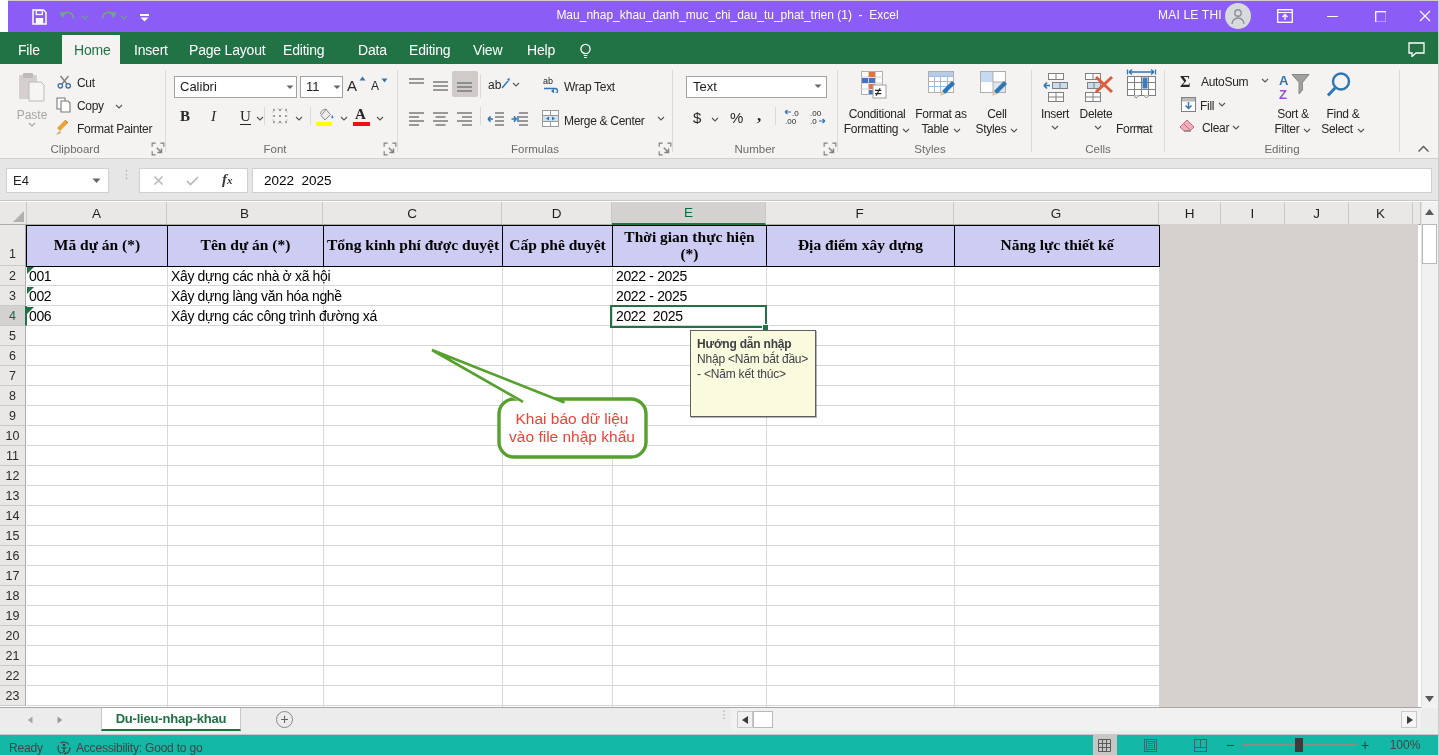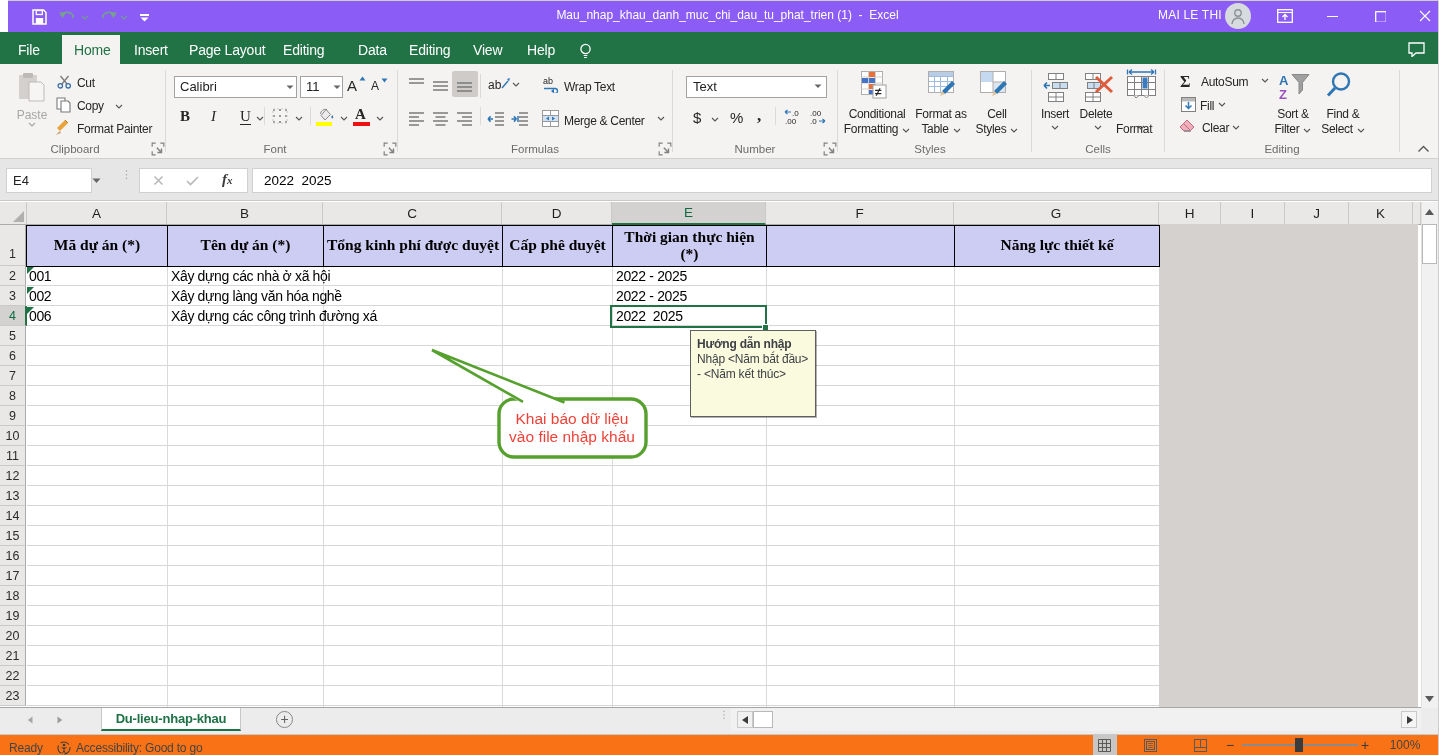--- a/index.html
+++ b/index.html
@@ -20,21 +20,21 @@
   
   #gridarea { left:0; top:201px; width:1421px; height:507px; background:#fff; }
   #colhdrs { position:absolute; left:0; top:1px; width:1421px; height:23px; background:#e9e8e7; border-bottom:1px solid #ababab; }
   .colhdr { position:absolute; top:0; height:22px; line-height:23px; text-align:center; font-size:13.5px; color:#1f1f1f; border-right:1px solid #c9c9c9; }
   .rowhdr { position:absolute; left:0; width:26px; text-align:center; font-size:12.5px; color:#2b2b2b; border-bottom:1px solid #c9c9c9; border-right:1px solid #ababab; background:#e9e8e7; }
   .vline { position:absolute; width:1px; background:#d9d9d9; }
   .hdrcell { position:absolute; top:25px; height:40px; background:#cdccf3; font-family:"Liberation Serif", serif; font-weight:bold; font-size:15.5px; color:#000; text-align:center; display:flex; align-items:center; justify-content:center; line-height:17px; padding-bottom:3px; }
   .datacell { position:absolute; height:20px; font-size:14px; color:#000; line-height:21px; letter-spacing:-0.35px; white-space:nowrap; }
   
   #sheetrow { left:0; top:708px; width:1439px; height:26px; background:#ececec; }
-  #statusbar { left:0; top:734px; width:1439px; height:21px; background:#f97316; border-top:1px solid #c8c8c8; font-size:12px; color:#444; }
+  #statusbar { left:0; top:734px; width:1439px; height:21px; background:#14b8a6; border-top:1px solid #c8c8c8; font-size:12px; color:#444; }
 </style>
 </head>
 <body>
 <div class="abs" id="titlebar">
   <div class="abs" style="left:0;top:0;width:1439px;height:1px;background:#d0cecd"></div>
 
   <svg class="abs" style="left:24px;top:9px" width="15" height="16" viewBox="0 0 15 16">
     <path d="M1 1 h10.5 l2.5 2.5 v11.5 h-13 z" fill="none" stroke="#fff" stroke-width="1.5"></path>
     <rect x="3.8" y="9" width="7.4" height="6" fill="#fff"></rect>
     <rect x="4.3" y="1.5" width="6" height="4" fill="none" stroke="#fff" stroke-width="1.3"></rect>
@@ -429,21 +429,21 @@
       <circle cx="19" cy="9.5" r="8" fill="none" stroke="#2f76b5" stroke-width="2.4"></circle>
       <path d="M13 16 L6 23.5" stroke="#2f76b5" stroke-width="3"></path>
     </svg>
     <div class="abs rtext" style="left:1308px;top:41px;width:70px;text-align:center">Find &amp;</div>
     <div class="abs rtext" style="left:1308px;top:56px;width:70px;text-align:center">Select <svg width="8" height="5" viewBox="0 0 8 5" style="margin-left:1px">
           <path d="M1 1 L4 4 L7 1" fill="none" stroke="#555" stroke-width="1.1"></path>
         </svg></div>
   </div>
 </div>
 <div class="abs" id="fbar">
-  <div class="abs" style="left:6px;top:9px;width:86px;height:25px;background:#fff;border:1px solid #d0d0d0;font-size:13px;color:#222;line-height:23px;padding-left:6px">E4</div>
+  <div class="abs" style="left:6px;top:9px;width:103px;height:25px;background:#fff;border:1px solid #d0d0d0;font-size:13px;color:#222;line-height:23px;padding-left:6px">E4</div>
   <svg class="abs" style="left:92px;top:19px" width="9" height="6" viewBox="0 0 9 6">
       <path d="M0.5 0.5 L4.5 5 L8.5 0.5" fill="#666"></path>
     </svg>
   <div class="abs" style="left:121px;top:12px;width:3px;height:19px;color:#a0a0a0;font-size:11px;line-height:6px">⋮</div>
   <div class="abs" style="left:139px;top:9px;width:109px;height:25px;background:#fff;border:1px solid #d0d0d0"></div>
   <svg class="abs" style="left:153px;top:16px" width="11" height="11" viewBox="0 0 11 11">
       <path d="M1.5 1.5 L9.5 9.5 M9.5 1.5 L1.5 9.5" stroke="#b9b9b9" stroke-width="1.6"></path>
     </svg>
   <svg class="abs" style="left:186px;top:17px" width="13" height="10" viewBox="0 0 13 10">
       <path d="M1 5 L4.5 8.5 L12 1" fill="none" stroke="#b9b9b9" stroke-width="1.7"></path>
@@ -512,20 +512,21 @@
   <div class="abs" style="left:323px;top:24px;width:1px;height:42px;background:#000"></div>
   <div class="abs" style="left:502px;top:24px;width:1px;height:42px;background:#000"></div>
   <div class="abs" style="left:612px;top:24px;width:1px;height:42px;background:#000"></div>
   <div class="abs" style="left:766px;top:24px;width:1px;height:42px;background:#000"></div>
   <div class="abs" style="left:954px;top:24px;width:1px;height:42px;background:#000"></div>
   <div class="hdrcell" style="left:27px;width:140px">Mã dự án (*)</div>
   <div class="hdrcell" style="left:168px;width:155px">Tên dự án (*)</div>
   <div class="hdrcell" style="left:324px;width:178px">Tổng kinh phí được duyệt</div>
   <div class="hdrcell" style="left:503px;width:109px">Cấp phê duyệt</div>
   <div class="hdrcell" style="left:613px;width:153px">Thời gian thực hiện<br>(*)</div>
+  <div class="hdrcell" style="left:767px;width:187px">Địa điểm xây dựng</div>
   <div class="hdrcell" style="left:955px;width:204px">Năng lực thiết kế</div>
 
   <svg class="abs" style="left:27px;top:66px" width="7" height="7" viewBox="0 0 7 7">
       <path d="M0 0 L7 0 L0 7 Z" fill="#1e7145"></path>
     </svg>
   <svg class="abs" style="left:27px;top:86px" width="7" height="7" viewBox="0 0 7 7">
       <path d="M0 0 L7 0 L0 7 Z" fill="#1e7145"></path>
     </svg>
   <svg class="abs" style="left:27px;top:106px" width="7" height="7" viewBox="0 0 7 7">
       <path d="M0 0 L7 0 L0 7 Z" fill="#1e7145"></path>

